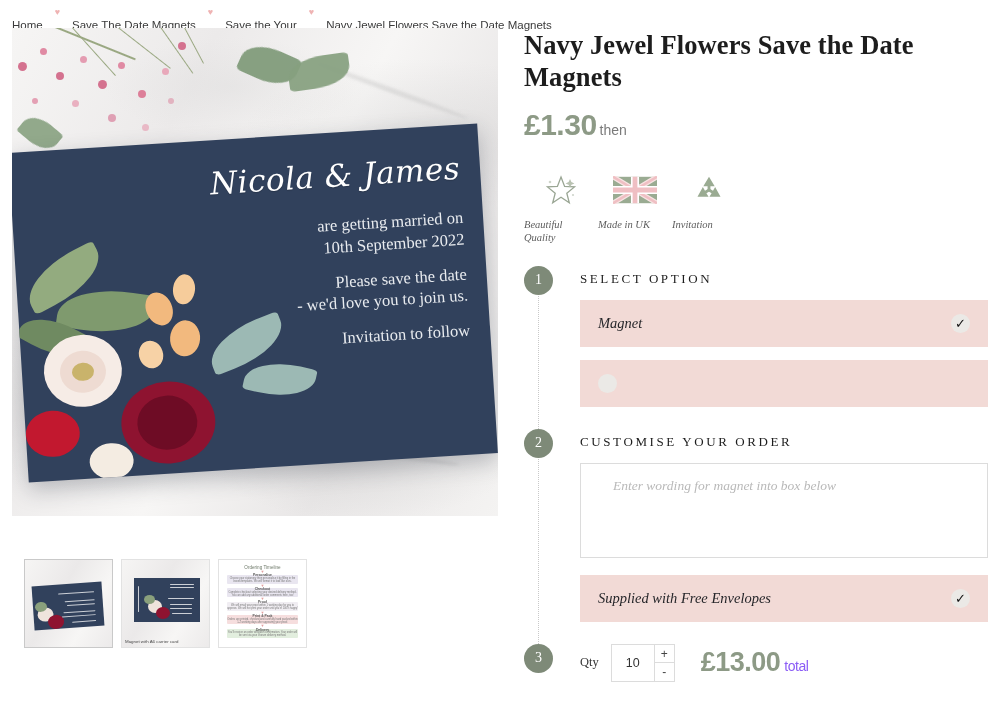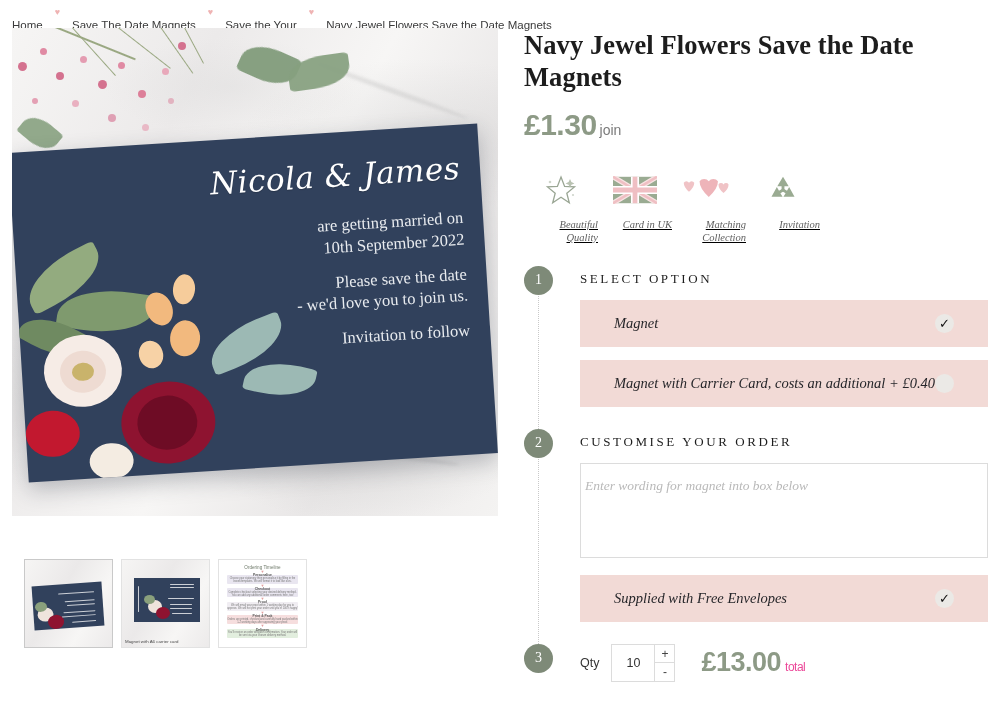--- a/index.html
+++ b/index.html
@@ -126,21 +126,21 @@
   }
   .price-row { margin-top: 14px; display: flex; align-items: baseline; }
   .price-main {
     font-family: "Liberation Sans", sans-serif;
     font-size: 30px; font-weight: bold; color: #8d9a86; letter-spacing: -.5px;
   }
   .price-unit { font-size: 14px; color: #7a7a7a; margin-left: 3px; }
 
   
   .features { margin-top: 26px; display: flex; gap: 0; }
-  .feat { width: 74px; text-align: right; text-decoration: underline; }
+  .feat { width: 74px; text-align: left; }
   .feat-ico { height: 44px; display: flex; align-items: center; justify-content: center; }
   .feat-lbl {
     font-family: "Liberation Serif", serif; font-style: italic;
     font-size: 10.5px; color: #5e5e5e; line-height: 1.25; margin-top: 6px;
   }
 
   
   .step { position: relative; padding-left: 56px; margin-top: 22px; }
   .badge {
     position: absolute; left: 0; top: 0;
@@ -154,60 +154,60 @@
     border-left: 1px dotted #c9c9c9;
   }
   .step-title {
     font-family: "Liberation Serif", serif; font-size: 13px;
     letter-spacing: 2.6px; color: #1d1d1d; text-transform: uppercase;
     padding-top: 5px;
   }
 
   .opt {
     margin-top: 13px; background: #f2dad6; height: 47px;
-    display: flex; align-items: center; padding: 0 34px;
+    display: flex; align-items: center; padding: 0 18px;
     cursor: pointer;
   }
   .opt-lbl {
     flex: 1; font-family: "Liberation Serif", serif; font-style: italic;
     font-size: 14.5px; color: #26262a;
   }
   .radio {
     width: 19px; height: 19px; border-radius: 50%; background: #ebe9e6;
     display: flex; align-items: center; justify-content: center;
     font-size: 13px; color: #111; line-height: 1;
   }
 
   .ta-wrap { margin-top: 13px; }
   textarea.cust {
     width: 100%; height: 95px; border: 1px solid #dcdcdc; background: #fff;
-    padding: 14px 4px; resize: none; outline: none;
+    padding: 14px 32px; resize: none; outline: none;
     font-family: "Liberation Serif", serif; font-style: italic;
     font-size: 13.5px; color: #333;
   }
   textarea.cust::placeholder { color: #b9b9b9; font-style: italic; }
 
   .qty-row { margin-top: 14px; display: flex; align-items: center; }
-  .qty-lbl { font-size: 12.5px; color: #333; margin-right: 12px; }
+  .qty-lbl { font-size: 12.5px; color: #333; margin-right: 12px; font-family: Liberation Serif, serif; }
   .stepper { display: flex; border: 1px solid #dcdcdc; height: 38px; width: 64px; }
   .qty-input {
     width: 42px; border: none; outline: none; text-align: center;
     font-size: 12.5px; color: #333; font-family: "Liberation Sans", sans-serif;
   }
   .qty-btns { width: 22px; border-left: 1px solid #dcdcdc; display: flex; flex-direction: column; }
   .qty-btn {
     flex: 1; display: flex; align-items: center; justify-content: center;
     font-size: 12px; color: #444; cursor: pointer; background: #fff;
   }
   .qty-btn.minus { border-top: 1px solid #dcdcdc; }
   .total {
     margin-left: 26px; font-size: 27px; font-weight: bold; color: #8d9a86;
     letter-spacing: -.5px;
   }
-  .total-unit { font-size: 12px; color: #ec4899; font-weight: normal; margin-left: 4px; }
+  .total-unit { font-size: 14px; color: #8b5cf6; font-weight: normal; margin-left: 4px; }
 </style>
 </head>
 <body>
 
 <div class="page">
 
   <nav class="breadcrumb">
     <span class="crumb">Home</span>
     <span class="crumb-sep">♥</span>
     <span class="crumb">Save The Date Magnets</span>
@@ -350,21 +350,21 @@
         </div>
       </div>
     </div>
   </div>
 
   <div class="right-col">
     <h1 class="title">Navy Jewel Flowers Save the Date Magnets</h1>
 
     <div class="price-row">
       <span class="price-main">£1.30</span>
-      <span class="price-unit">join</span>
+      <span class="price-unit">then</span>
     </div>
 
     <div class="features">
       <div class="feat">
         <div class="feat-ico">
           <svg width="40" height="40" viewBox="0 0 40 40">
             <polygon points="20,7 23.6,16.4 33.5,16.9 25.8,23.2 28.3,32.8 20,27.3 11.7,32.8 14.2,23.2 6.5,16.9 16.4,16.4" fill="none" stroke="#9aa694" stroke-width="1.3"></polygon>
             <path d="M29,9 l1.4,3 3,1.4 -3,1.4 -1.4,3 -1.4,-3 -3,-1.4 3,-1.4z" fill="#b9c2b2"></path>
             <circle cx="9" cy="12" r="1.3" fill="#cfd5cb"></circle>
             <circle cx="32" cy="25" r="1.1" fill="#cfd5cb"></circle>
@@ -380,37 +380,24 @@
         <div class="feat-ico">
           <svg width="44" height="28" viewBox="0 0 60 36">
             <rect width="60" height="36" fill="#9aab92"></rect>
             <path d="M0,0 L60,36 M60,0 L0,36" stroke="#f7e3e3" stroke-width="7"></path>
             <path d="M0,0 L60,36 M60,0 L0,36" stroke="#efbfc3" stroke-width="3.5"></path>
             <path d="M30,0 V36 M0,18 H60" stroke="#ffffff" stroke-width="11"></path>
             <path d="M30,0 V36 M0,18 H60" stroke="#efbfc3" stroke-width="6.5"></path>
           </svg>
         </div>
         <div class="feat-lbl">
-          <div>Card in UK</div>
-        </div>
-      </div>
-
-      <div class="feat">
-        <div class="feat-ico">
-          <svg width="52" height="32" viewBox="0 0 52 32">
-            <path d="M9,9 a4,4 0 0 1 7,0 a4,4 0 0 1 7,0 q0,6 -7,12 q-7,-6 -7,-12z" transform="translate(-6,2) scale(0.75)" fill="#f0c3c6"></path>
-            <path d="M16,6 a6,6 0 0 1 10,0 a6,6 0 0 1 10,0 q0,8 -10,17 q-10,-9 -10,-17z" transform="translate(0,0) scale(0.92) translate(2,2)" fill="#eeb4b9"></path>
-            <path d="M9,9 a4,4 0 0 1 7,0 a4,4 0 0 1 7,0 q0,6 -7,12 q-7,-6 -7,-12z" transform="translate(29,4) scale(0.72)" fill="#f0c3c6"></path>
-          </svg>
-        </div>
-        <div class="feat-lbl">
-          <div>Matching</div>
-          <div>Collection</div>
-        </div>
-      </div>
+          <div>Made in UK</div>
+        </div>
+      </div>
+
 
 
 
       <div class="feat">
         <div class="feat-ico">
           <svg width="38" height="38" viewBox="0 0 40 40">
             <g fill="#9aab92">
               <path d="M20,6 L26,16 L21.5,16 L21.5,21 L18.5,21 L18.5,16 L14,16 Z" transform="rotate(0 20 20)"></path>
               <path d="M20,6 L26,16 L21.5,16 L21.5,21 L18.5,21 L18.5,16 L14,16 Z" transform="rotate(120 20 20)"></path>
               <path d="M20,6 L26,16 L21.5,16 L21.5,21 L18.5,21 L18.5,16 L14,16 Z" transform="rotate(240 20 20)"></path>
@@ -426,21 +413,20 @@
     <div class="step">
       <div class="badge">1</div>
       <div class="dotline"></div>
       <div class="step-title">Select Option</div>
 
       <div class="opt">
         <span class="opt-lbl">Magnet</span>
         <span class="radio">✓</span>
       </div>
       <div class="opt">
-        <span class="opt-lbl">Magnet with Carrier Card, costs an additional + £0.40</span>
         <span class="radio"></span>
       </div>
     </div>
 
     <div class="step">
       <div class="badge">2</div>
       <div class="dotline"></div>
       <div class="step-title">Customise Your Order</div>
 
       <div class="ta-wrap">

